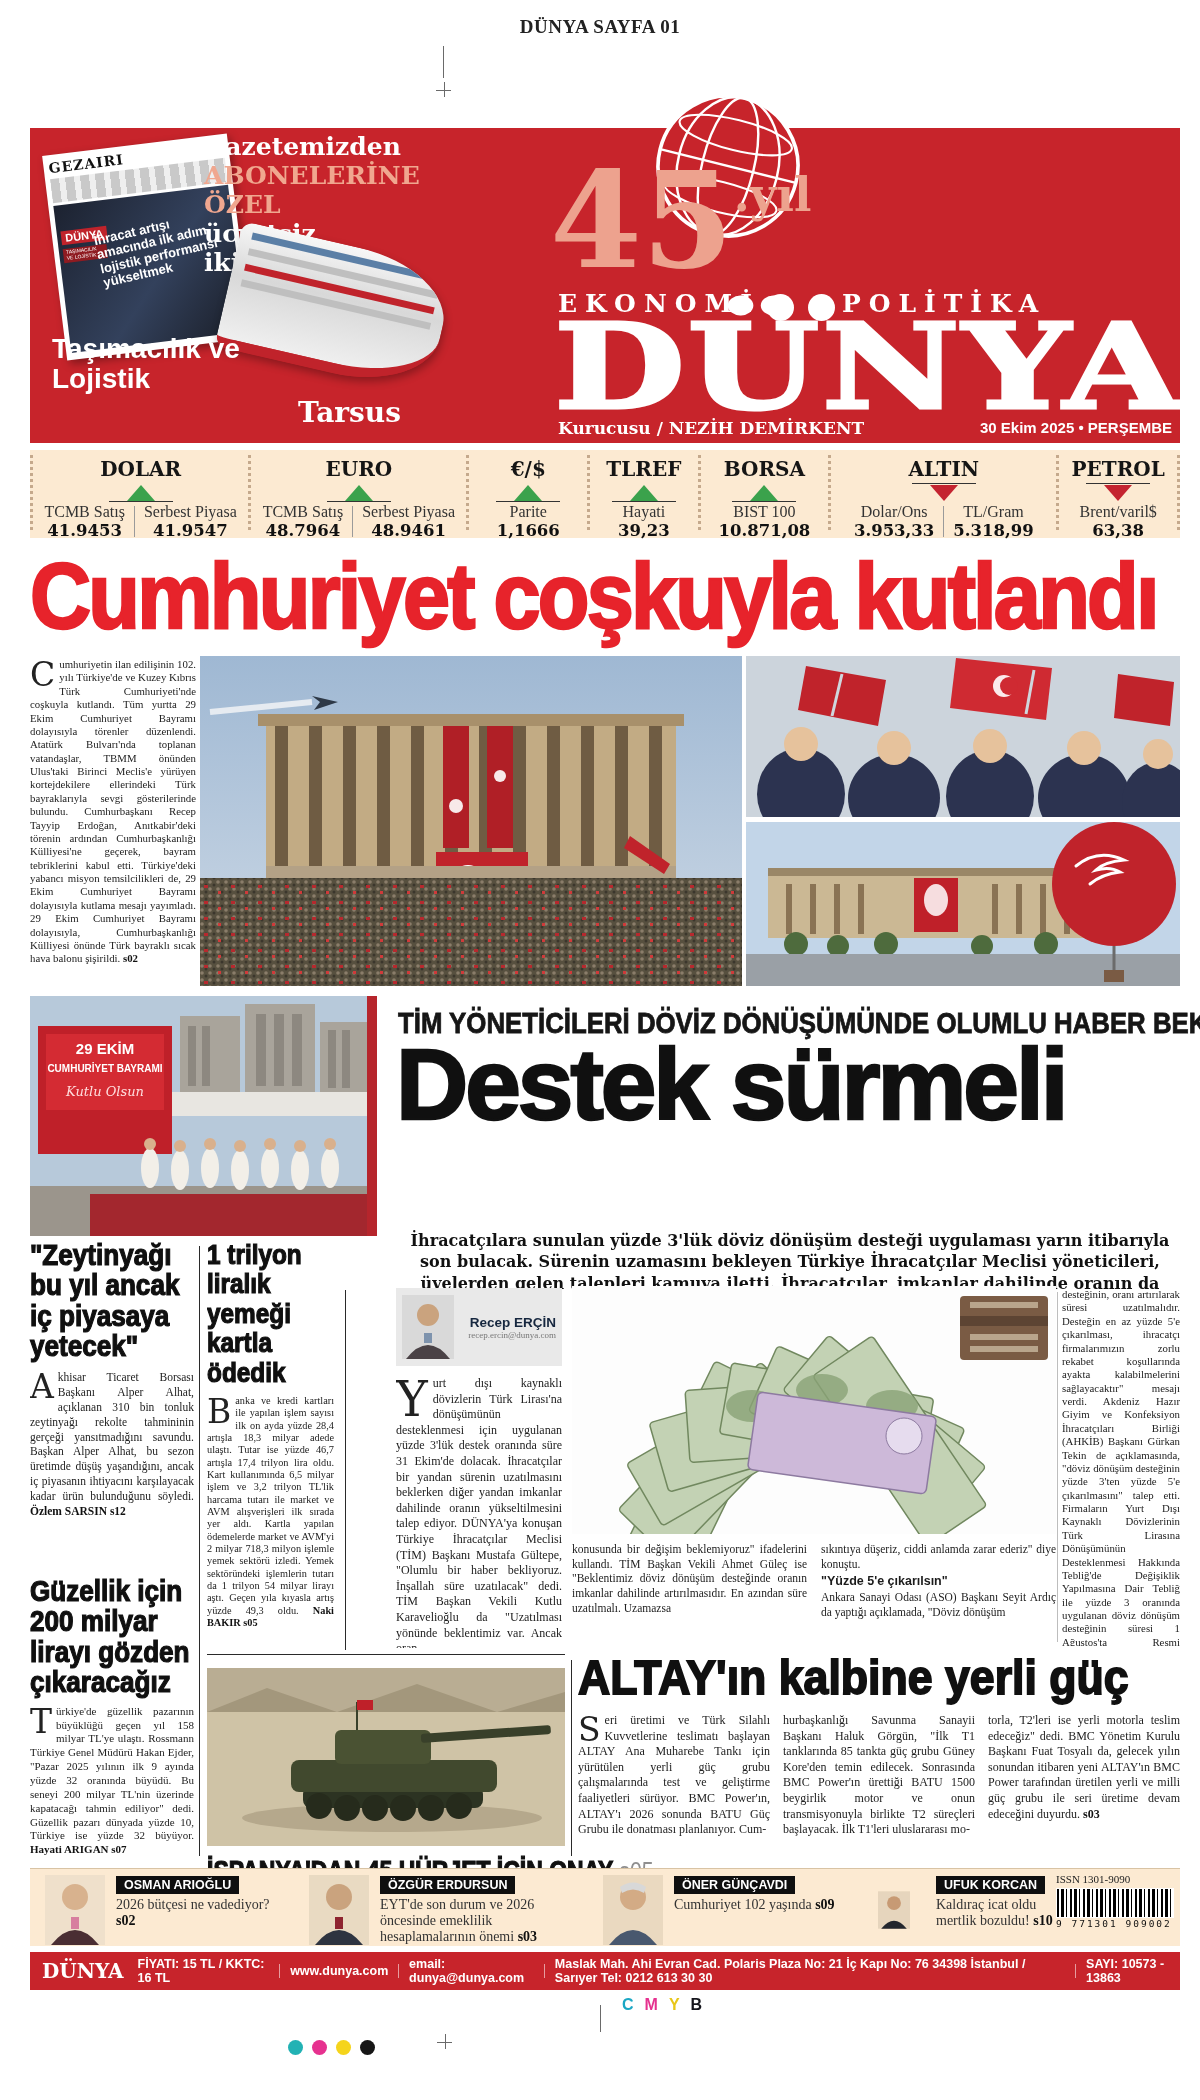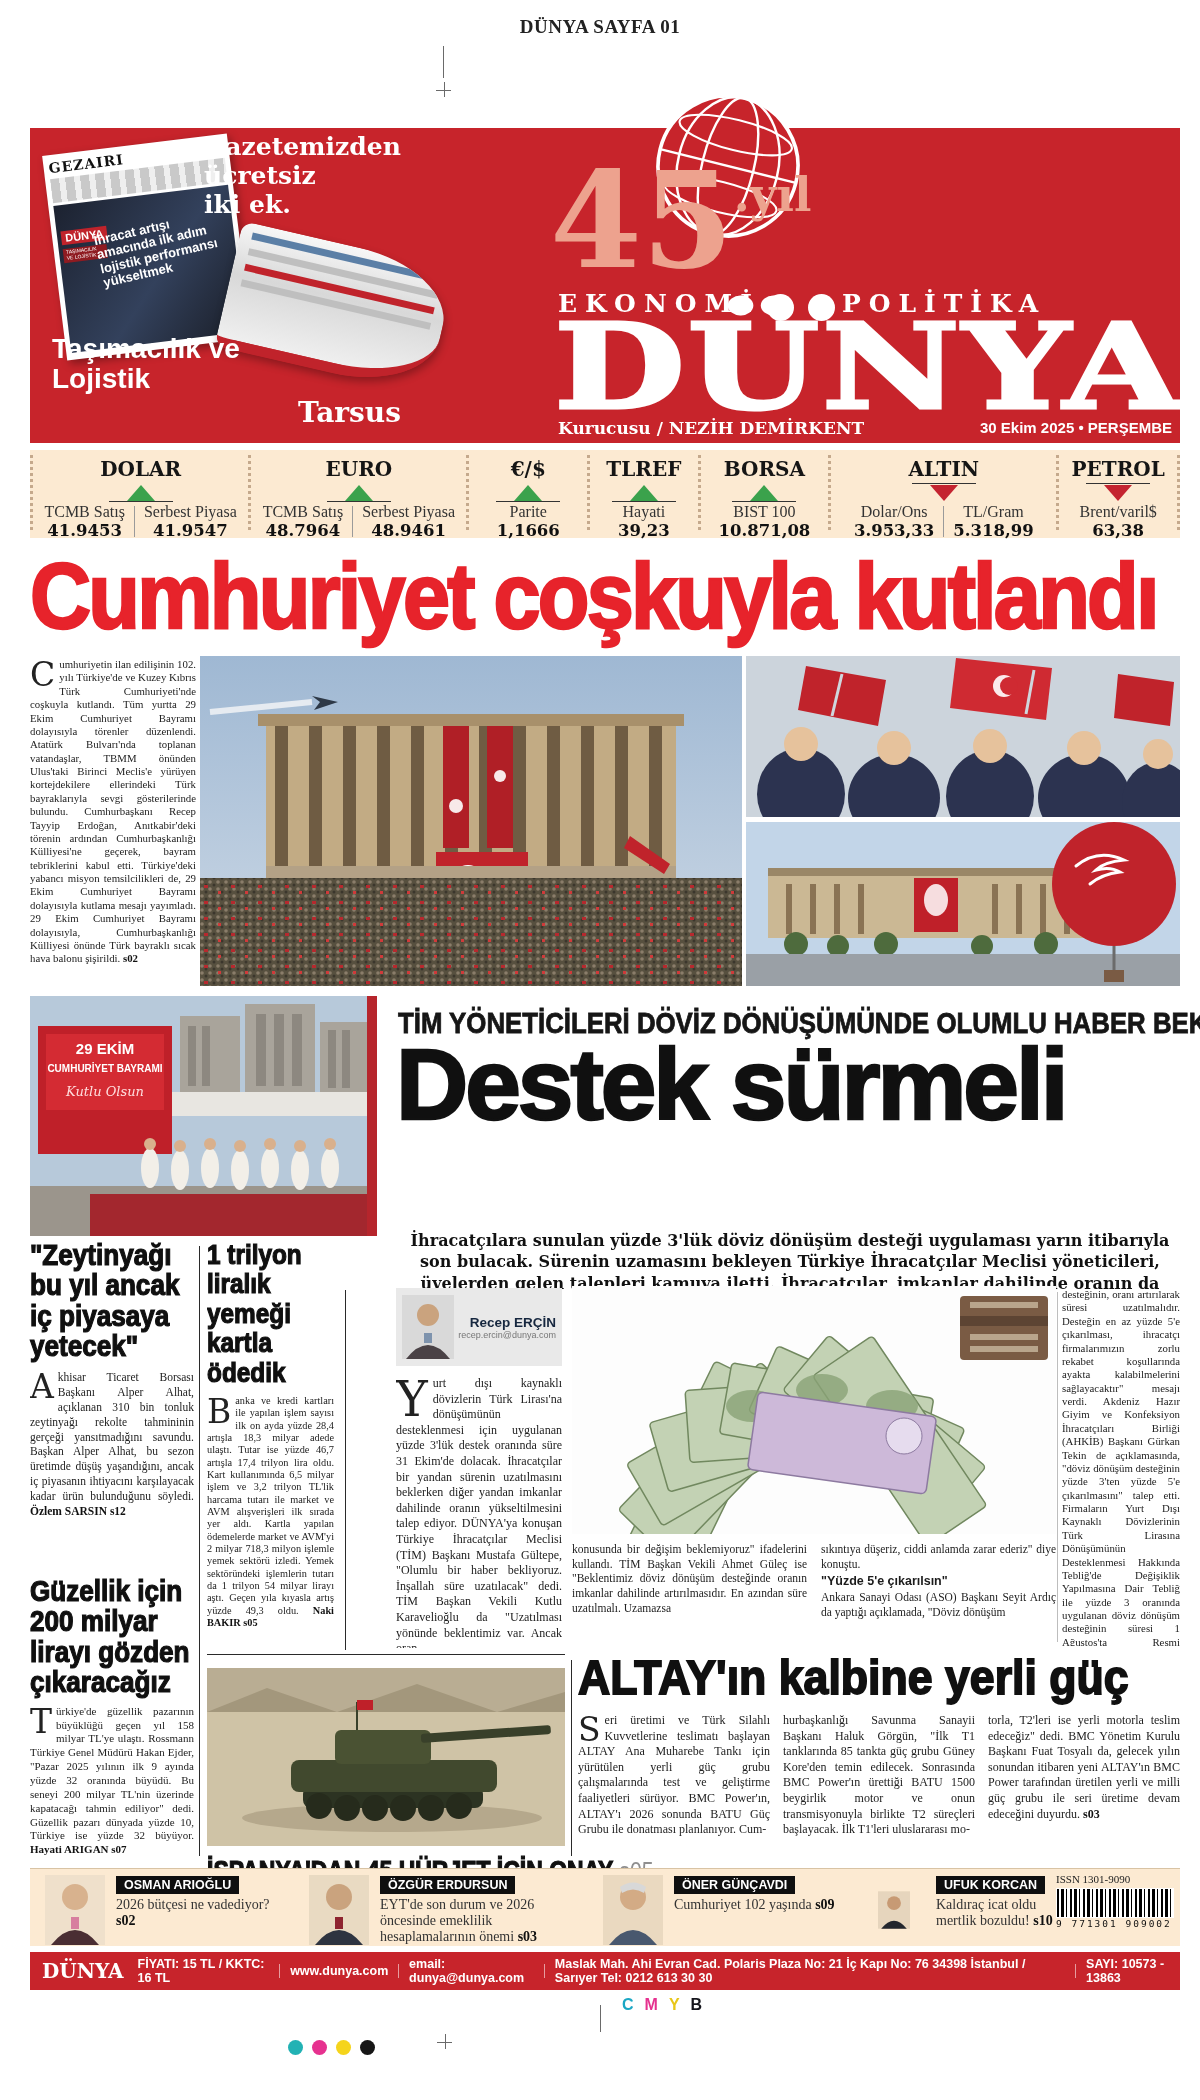--- a/index.html
+++ b/index.html
@@ -59,21 +59,21 @@
   .body{font-size:11.5px;line-height:1.26;text-align:justify;color:#222;overflow:hidden}
   .drop::first-letter{float:left;font-family:"DejaVu Serif",serif;font-size:33px;line-height:.82;padding:3px 4px 0 0}
   .drop3::first-letter{float:left;font-family:"DejaVu Serif",serif;font-size:48px;line-height:.8;padding:4px 5px 0 0}
   .ref{font-weight:bold;color:#111}
   .sechl{-webkit-text-stroke:1.2px #101010;line-height:1.05}
   .subhead{font-family:"Liberation Sans",sans-serif;font-weight:700;font-size:12.5px;margin:3px 0 2px 0}
   .vrule{width:1px;background:#2a2a2a}
   .vrule.lt{background:#bdbdbd}
   .bylbox{background:#e9e9e9;display:flex;align-items:center;padding:6px}
   .byl-name{font-family:"Liberation Sans",sans-serif;font-weight:700;font-size:13.5px;color:#16273f;text-align:right;width:100%}
-  .byl-mail{font-family:Liberation Sans, sans-serif;font-size:9px;color:#777;text-align:right}
+  .byl-mail{font-family:Liberation Serif, serif;font-size:9px;color:#777;text-align:right}
   .caption{font-family:"Liberation Sans",sans-serif;font-weight:700;font-size:27px;-webkit-text-stroke:1.2px #101010;color:#101010;white-space:nowrap}
   .cap-ref{font-weight:400;-webkit-text-stroke:0;color:#8f8f8f;font-size:25px}
   
   .colbar{background:#fcead2;display:flex;border-top:1px solid #d8c3a4}
   .colcell{display:flex;align-items:flex-start;padding-top:6px}
   .badge{display:inline-block;background:#0f0f0f;color:#fff;font-family:"Liberation Sans",sans-serif;font-weight:700;font-size:12.5px;padding:2px 8px;margin-bottom:3px;white-space:nowrap}
   .teaser{font-size:14px;line-height:1.16;color:#333}
   .person{display:block}
   .issn{font-size:11px;color:#222}
   .bars{height:30px;background:repeating-linear-gradient(90deg,#000 0 2px,#fff 2px 4px,#000 4px 7px,#fff 7px 9px,#000 9px 10px,#fff 10px 13px);border:1px solid #fff}
@@ -114,20 +114,21 @@
       <div class="mag-icons"></div>
       <div class="mag-cover">
         <span class="mag-badge">DÜNYA</span>
         <span class="mag-badge-sub">TAŞIMACILIK VE LOJİSTİK</span>
         <div class="mag-title">İhracat artışı amacında ilk adım lojistik performansı yükseltmek</div>
       </div>
     </div>
 
     <div class="abs promo" style="left:174px;top:4px;width:230px">
       <div>Gazetemizden</div>
+      <div class="salmon">ABONELERİNE ÖZEL</div>
       <div>ücretsiz</div>
       <div>iki ek.</div>
     </div>
 
     <div class="abs roll" style="left:196px;top:116px;width:218px;height:128px">
       <i class="b"></i>
         <i></i>
         <i class="r"></i>
         <i></i>
     </div>

